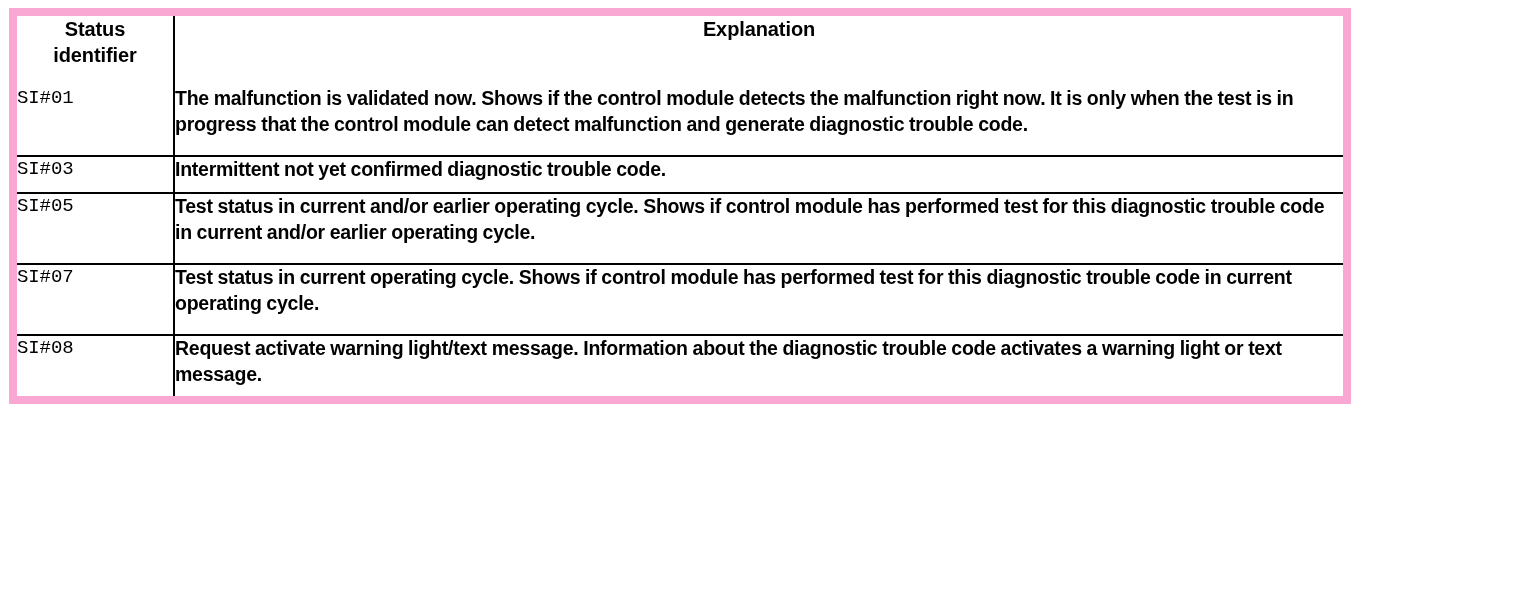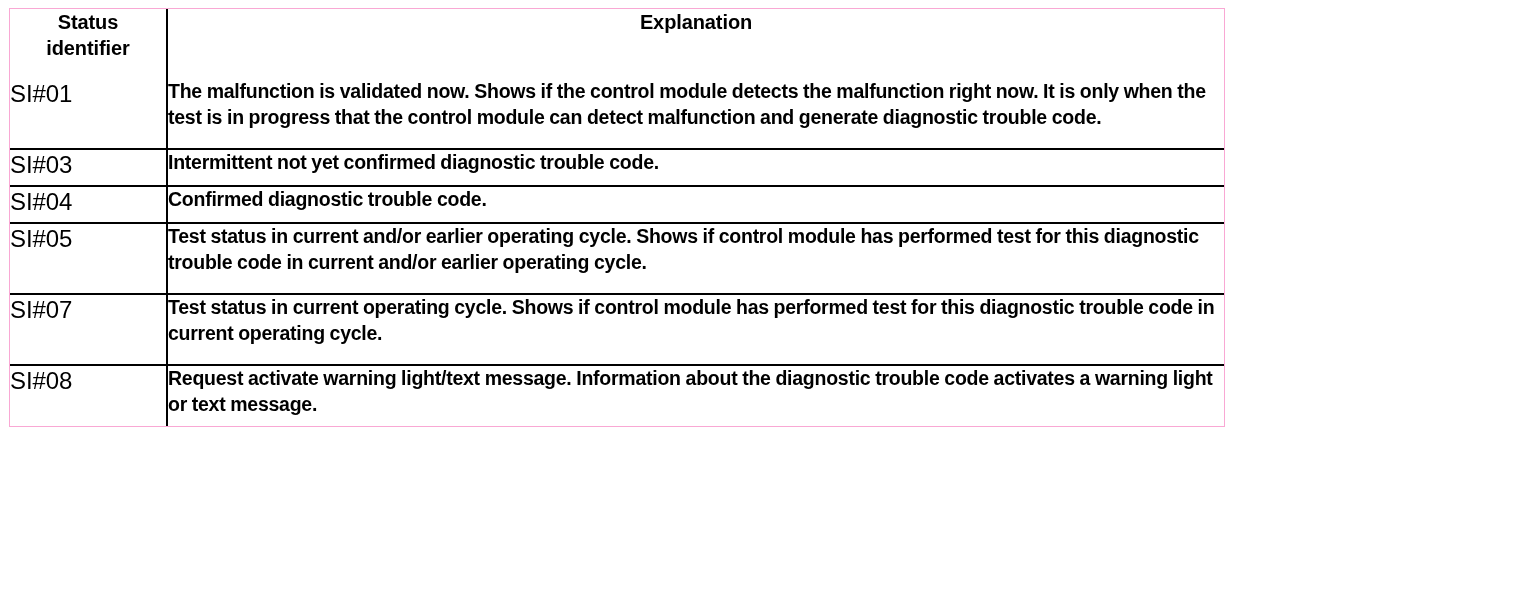--- a/index.html
+++ b/index.html
@@ -17,23 +17,23 @@
   .page {
     position: relative;
     width: 1520px;
     height: 604px;
     background: #ffffff;
   }
   .table-wrap {
     position: absolute;
     left: 9px;
     top: 8px;
-    width: 1216px;
+    width: 1342px;
     box-sizing: border-box;
-    border: 1px solid #f9a8d4;
+    border: 8px solid #f9a8d4;
     background: #ffffff;
   }
   table.status-table {
     width: 100%;
     border-collapse: collapse;
     table-layout: fixed;
     background: #ffffff;
   }
   table.status-table col.col-id { width: 157px; }
   table.status-table col.col-exp { width: auto; }
@@ -63,24 +63,25 @@
   }
 
   .hdr-text {
     font-size: 20px;
     font-weight: bold;
     line-height: 1.30;
     letter-spacing: -0.1px;
     white-space: pre-line;
   }
   .id-text {
-    font-size: 24px;
+    font-size: 19px;
     font-weight: normal;
     line-height: 1.28;
     letter-spacing: -0.1px;
+    font-family: Liberation Mono, monospace;
   }
   .exp-text {
     font-size: 19.5px;
     font-weight: bold;
     line-height: 1.32;
     letter-spacing: -0.25px;
     word-spacing: -0.4px;
   }
 
   
@@ -120,28 +121,20 @@
           </td>
         </tr>
         <tr class="r-short">
           <td class="cell-id">
             <div class="id-text">SI#03</div>
           </td>
           <td class="cell-exp">
             <div class="exp-text">Intermittent not yet confirmed diagnostic trouble code.</div>
           </td>
         </tr>
-        <tr class="r-short">
-          <td class="cell-id">
-            <div class="id-text">SI#04</div>
-          </td>
-          <td class="cell-exp">
-            <div class="exp-text">Confirmed diagnostic trouble code.</div>
-          </td>
-        </tr>
         <tr class="r-tall">
           <td class="cell-id">
             <div class="id-text">SI#05</div>
           </td>
           <td class="cell-exp">
             <div class="exp-text">Test status in current and/or earlier operating cycle. Shows if control module has performed test for this diagnostic trouble code in current and/or earlier operating cycle.</div>
           </td>
         </tr>
         <tr class="r-tall">
           <td class="cell-id">

